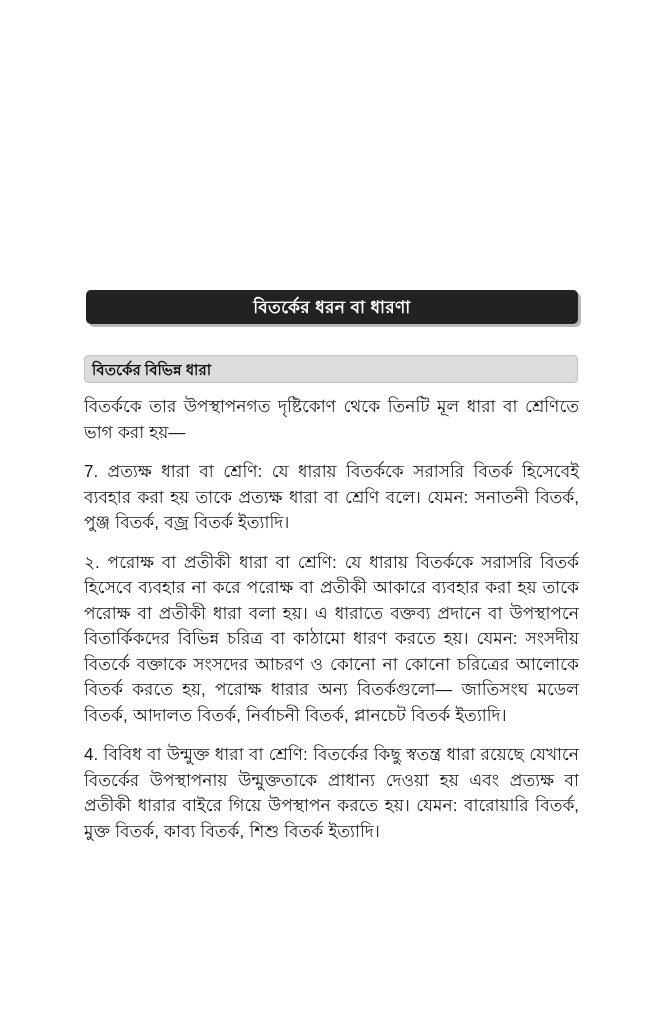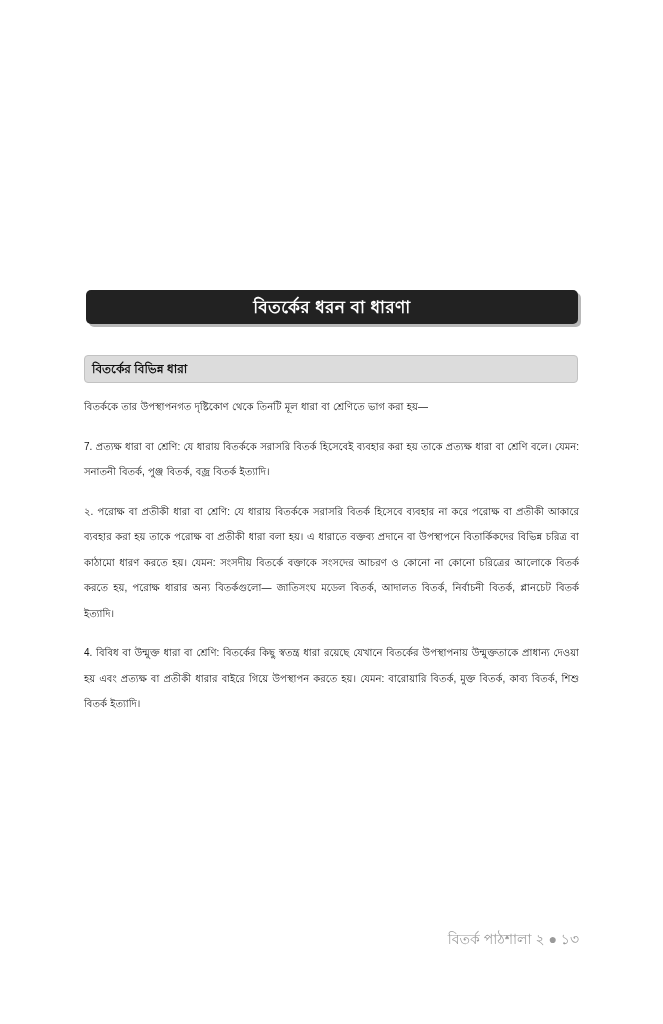--- a/index.html
+++ b/index.html
@@ -61,37 +61,37 @@
     background: #dcdcdc;
     border: 1px solid #c2c2c2;
     border-radius: 4px;
     box-sizing: border-box;
     display: flex;
     align-items: center;
     padding-left: 7px;
   }
   .subheading-text {
     color: #111111;
-    font-size: 12px;
+    font-size: 15px;
     font-weight: bold;
     line-height: 1;
     font-family: "Liberation Sans", "DejaVu Sans", sans-serif;
     white-space: nowrap;
   }
 
   
   .body-col {
     position: absolute;
     left: 84px;
     top: 394px;
     width: 495px;
   }
   .para {
     color: #161616;
-    font-size: 10px;
+    font-size: 17px;
     line-height: 25.5px;
     text-align: justify;
     text-justify: inter-word;
     margin: 0 0 14px 0;
     font-family: "Liberation Sans", "DejaVu Sans", sans-serif;
     word-spacing: 0.5px;
   }
   .para:last-child {
     margin-bottom: 0;
   }
@@ -125,17 +125,14 @@
     <span class="subheading-text">বিতর্কের বিভিন্ন ধারা</span>
   </div>
 
   <div class="body-col">
     <p class="para">বিতর্ককে তার উপস্থাপনগত দৃষ্টিকোণ থেকে তিনটি মূল ধারা বা শ্রেণিতে ভাগ করা হয়—</p>
     <p class="para">7. প্রত্যক্ষ ধারা বা শ্রেণি: যে ধারায় বিতর্ককে সরাসরি বিতর্ক হিসেবেই ব্যবহার করা হয় তাকে প্রত্যক্ষ ধারা বা শ্রেণি বলে। যেমন: সনাতনী বিতর্ক, পুঞ্জ বিতর্ক, বজ্র বিতর্ক ইত্যাদি।</p>
     <p class="para">২. পরোক্ষ বা প্রতীকী ধারা বা শ্রেণি: যে ধারায় বিতর্ককে সরাসরি বিতর্ক হিসেবে ব্যবহার না করে পরোক্ষ বা প্রতীকী আকারে ব্যবহার করা হয় তাকে পরোক্ষ বা প্রতীকী ধারা বলা হয়। এ ধারাতে বক্তব্য প্রদানে বা উপস্থাপনে বিতার্কিকদের বিভিন্ন চরিত্র বা কাঠামো ধারণ করতে হয়। যেমন: সংসদীয় বিতর্কে বক্তাকে সংসদের আচরণ ও কোনো না কোনো চরিত্রের আলোকে বিতর্ক করতে হয়, পরোক্ষ ধারার অন্য বিতর্কগুলো— জাতিসংঘ মডেল বিতর্ক, আদালত বিতর্ক, নির্বাচনী বিতর্ক, প্লানচেট বিতর্ক ইত্যাদি।</p>
     <p class="para">4. বিবিধ বা উন্মুক্ত ধারা বা শ্রেণি: বিতর্কের কিছু স্বতন্ত্র ধারা রয়েছে যেখানে বিতর্কের উপস্থাপনায় উন্মুক্ততাকে প্রাধান্য দেওয়া হয় এবং প্রত্যক্ষ বা প্রতীকী ধারার বাইরে গিয়ে উপস্থাপন করতে হয়। যেমন: বারোয়ারি বিতর্ক, মুক্ত বিতর্ক, কাব্য বিতর্ক, শিশু বিতর্ক ইত্যাদি।</p>
   </div>
 
-  <div class="footer">
-    <span class="footer-text">বিতর্ক পাঠশালা ২ ● ১৩</span>
-  </div>
 
 </div>
 
 </body></html>

